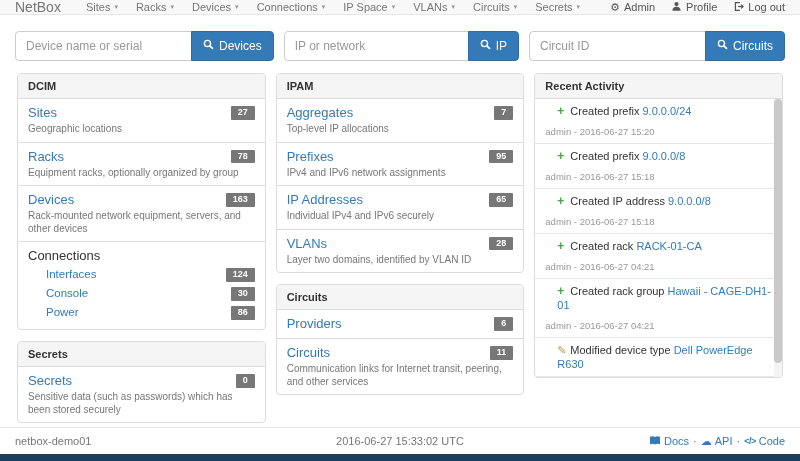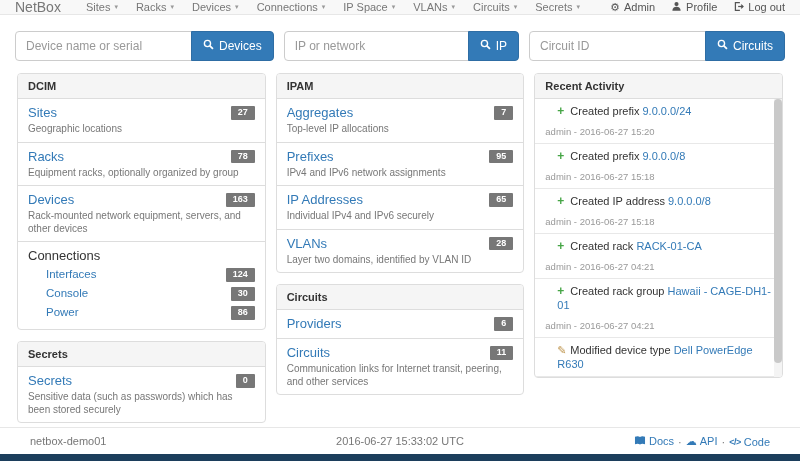--- a/index.html
+++ b/index.html
@@ -91,23 +91,23 @@
   .scrollbar-thumb {
     position: absolute; top: 0; right: 0; width: 8px; height: 95%;
     background: #c9c9c9; border-radius: 4px; cursor: grab;
   }
 
   
   .footer {
     position: absolute; left: 0; right: 0; bottom: 7px; height: 27px;
     border-top: 1px solid #e7e7e7; background: #fff;
     display: grid; grid-template-columns: 1fr auto 1fr; align-items: center;
-    padding: 0 30px; font-size: 11px; color: #777;
-  }
-  .footer-right { text-align: right; display: flex; justify-content: flex-end; align-items: flex-end; gap: 4px; }
+    padding: 0 15px; font-size: 11px; color: #777;
+  }
+  .footer-right { text-align: right; display: flex; justify-content: flex-end; align-items: flex-start; gap: 4px; }
   .footer-link { color: #337ab7; display: inline-flex; align-items: center; gap: 3px; }
   .footer-sep { color: #777; }
   .code-glyph { font-size: 9px; font-weight: bold; letter-spacing: -0.5px; }
   .cloud-glyph, .gear-glyph { font-size: 11px; }
 
   .bottom-bar {
     position: absolute; left: 0; right: 0; bottom: 0; height: 7px; background: #1c3e5c;
   }
 </style>
 </head>

